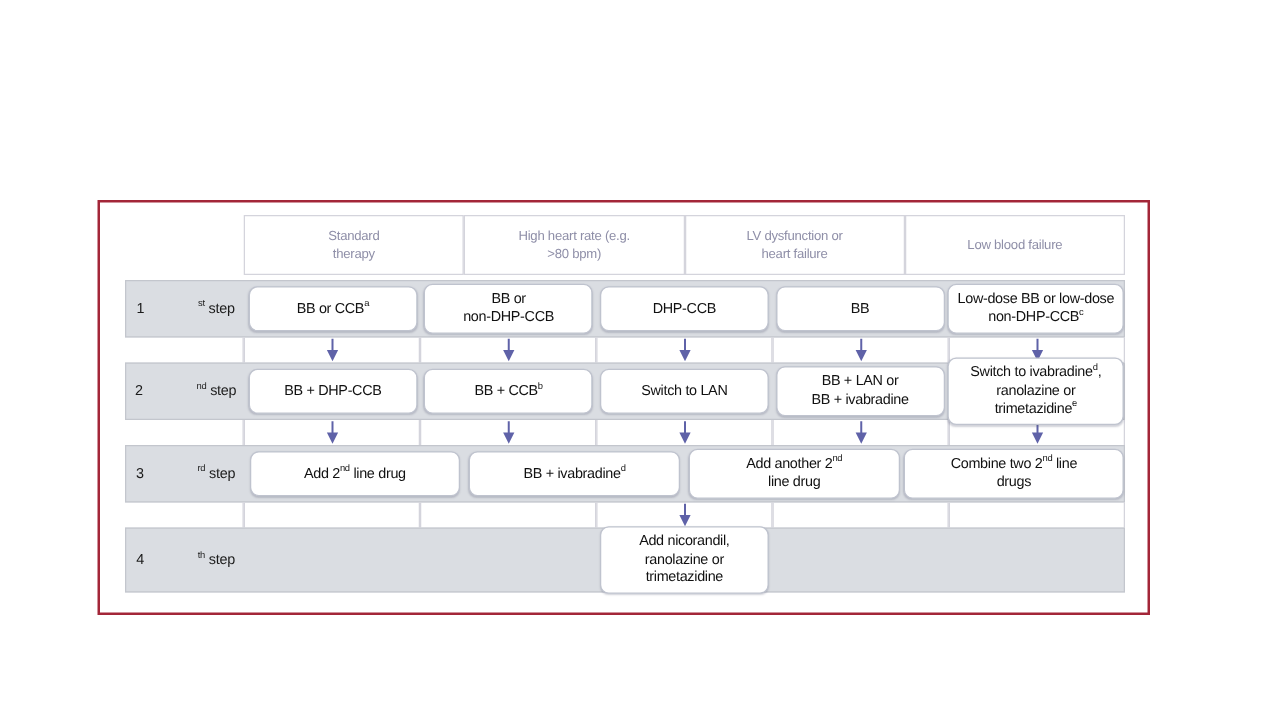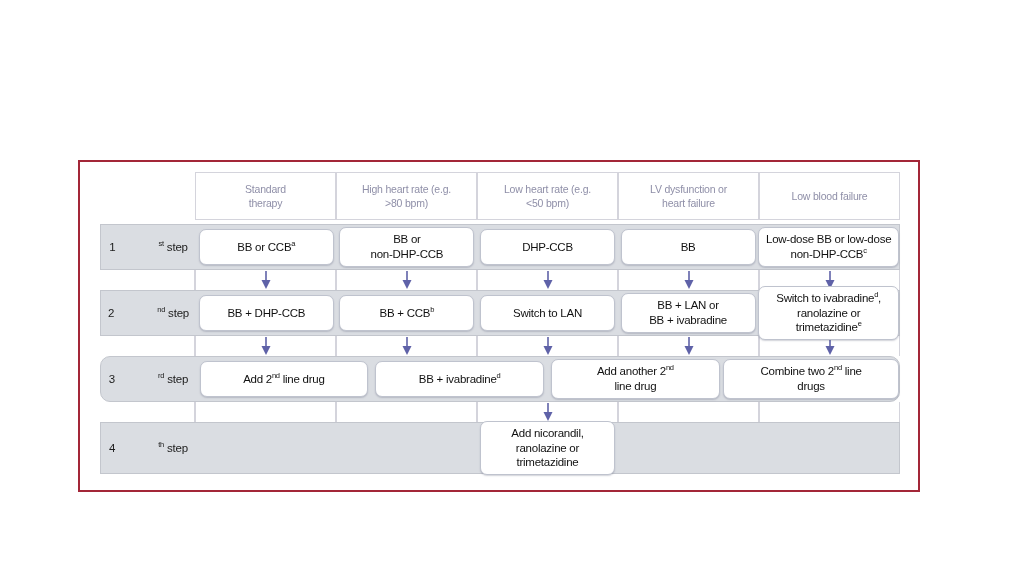--- a/index.html
+++ b/index.html
@@ -191,23 +191,20 @@
 
     <div class="header-row">
       <div class="header-spacer"></div>
       <div class="header-cell">
           <span>Standard<br>therapy</span>
         </div>
       <div class="header-cell">
           <span>High heart rate (e.g.<br>&gt;80 bpm)</span>
         </div>
       <div class="header-cell">
-          <span>Low heart rate (e.g.<br>&lt;50 bpm)</span>
-        </div>
-      <div class="header-cell">
           <span>LV dysfunction or<br>heart failure</span>
         </div>
       <div class="header-cell">
           <span>Low blood failure</span>
         </div>
     </div>
 
     <div id="bands-host">
         <div class="step-band" style="top: 52px; height: 46px;">
           <div class="step-label">1<sup>st</sup> step</div>
@@ -328,21 +325,21 @@
               <polygon points="1.5,10 10.5,10 6,19" fill="#5F62A8"></polygon>
             </svg>
           </div>
           <div class="gap-cell">
             <svg width="12" height="20" viewBox="0 0 12 20" class="arrow">
               <line x1="6" y1="1" x2="6" y2="12" stroke="#5F62A8" stroke-width="1.6"></line>
               <polygon points="1.5,10 10.5,10 6,19" fill="#5F62A8"></polygon>
             </svg>
           </div>
         </div>
-        <div class="step-band" style="top: 184px; height: 46px; border-radius: 10px;">
+        <div class="step-band" style="top: 184px; height: 46px;">
           <div class="step-label">3<sup>rd</sup> step</div>
           <div class="cells">
             <div class="cell">
               <div class="node">
                 <span>Add 2<sup>nd</sup> line drug</span>
               </div>
             </div>
             <div class="cell">
               <div class="node">
                 <span>BB + ivabradine<sup>d</sup></span>

